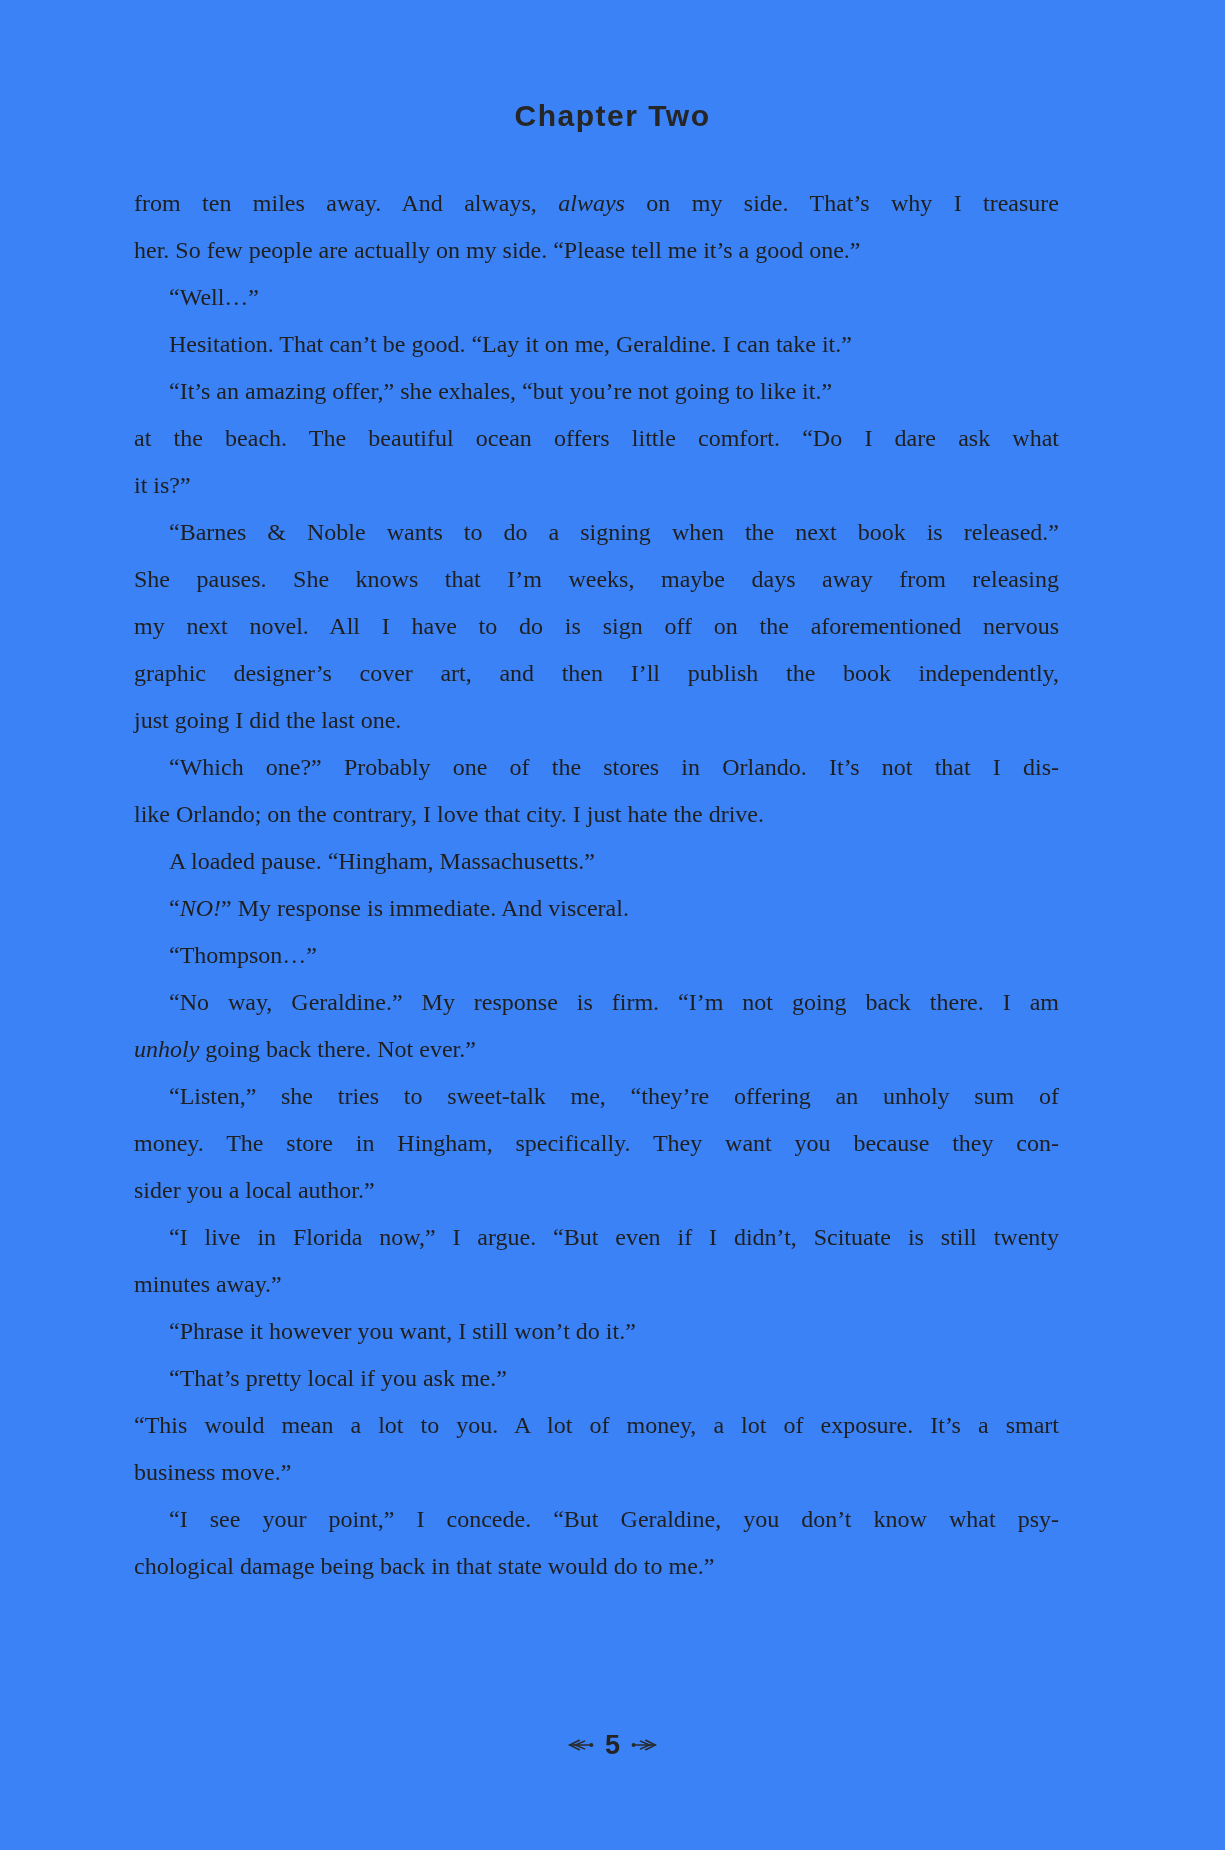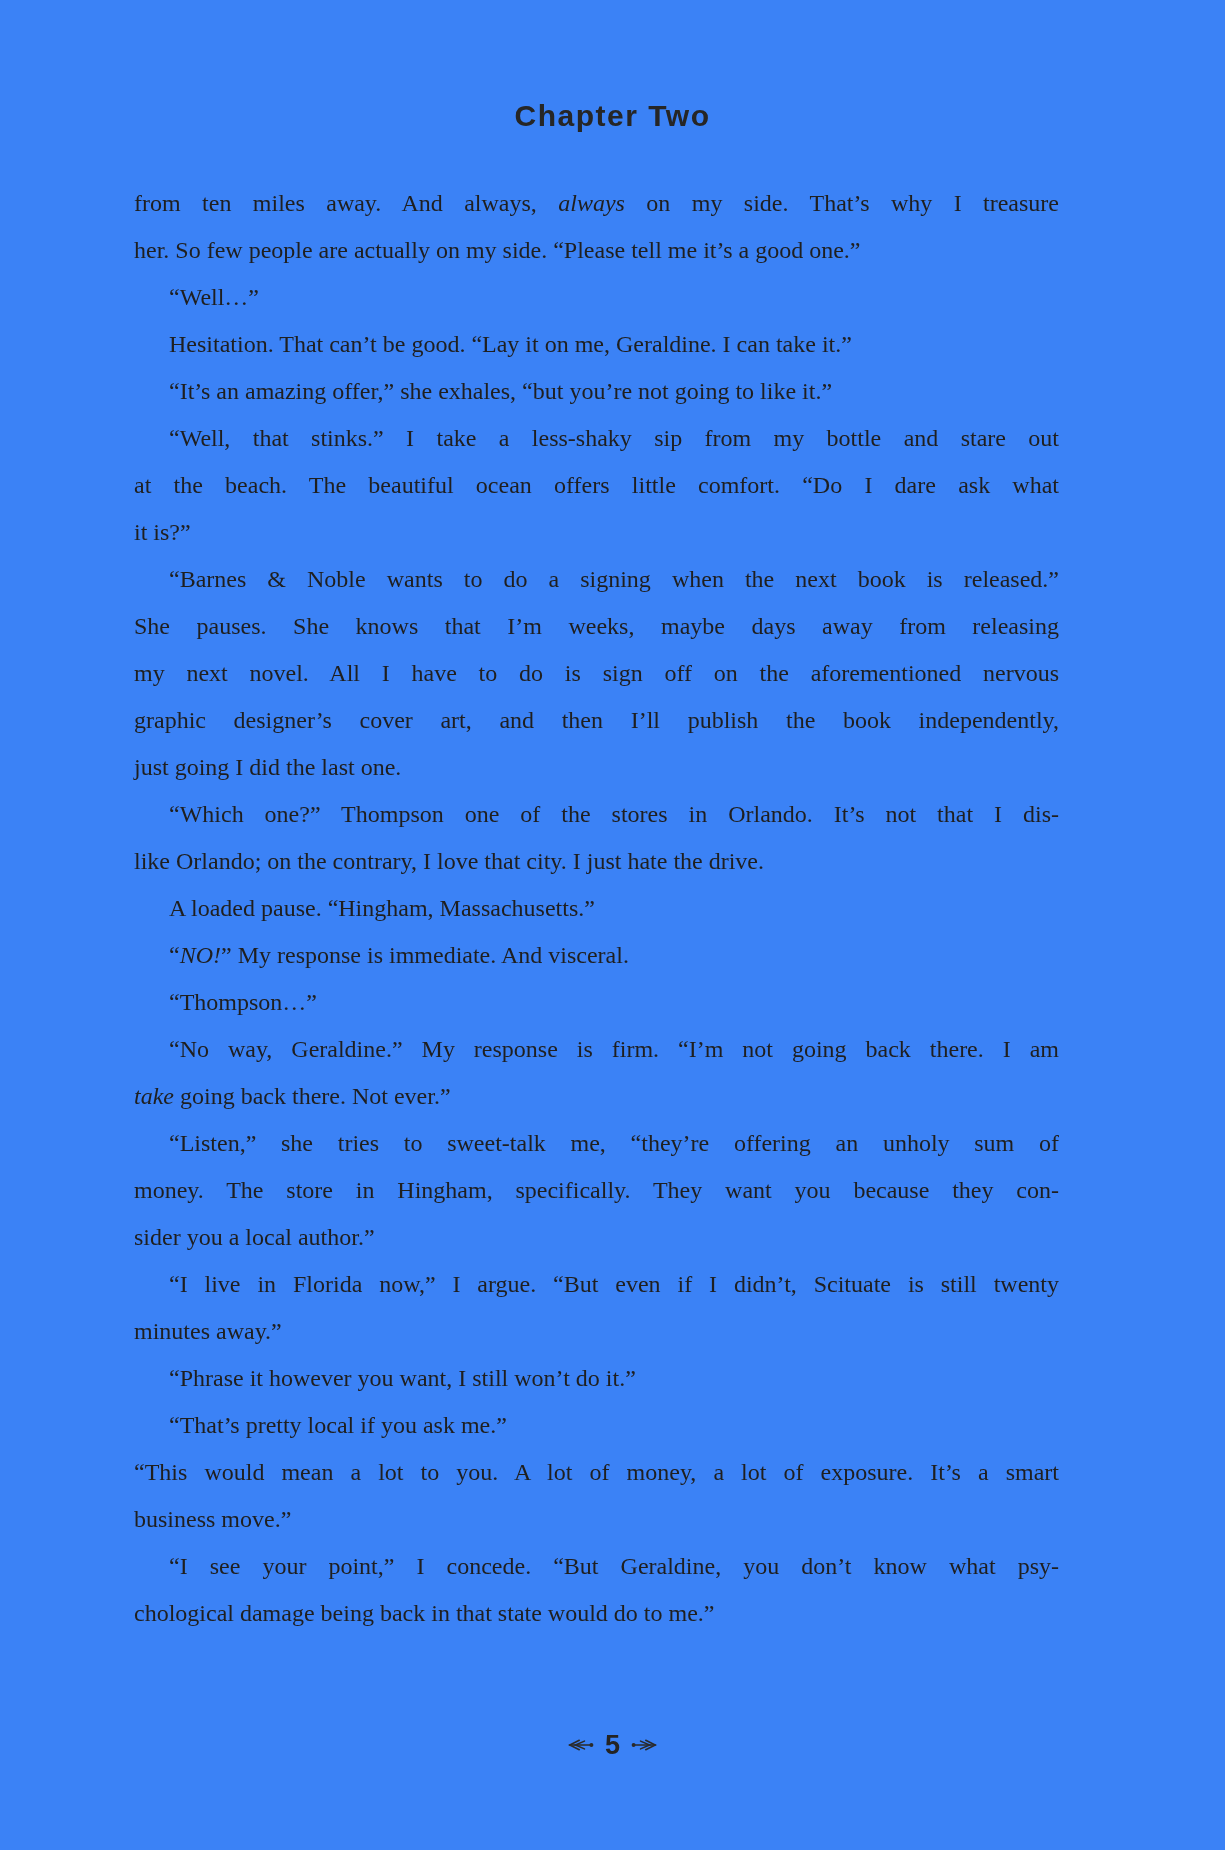--- a/index.html
+++ b/index.html
@@ -95,35 +95,34 @@
 <div class="book-page">
 
   <div class="chapter-heading">Chapter Two</div>
 
   <div class="body-text">
       <div class="line"><span>from ten miles away. And always, </span><span class="italic">always</span><span> on my side. That’s why I treasure</span></div>
       <div class="line last"><span>her. So few people are actually on my side. “Please tell me it’s a good one.”</span></div>
       <div class="line indent last"><span>“Well…”</span></div>
       <div class="line indent last"><span>Hesitation. That can’t be good. “Lay it on me, Geraldine. I can take it.”</span></div>
       <div class="line indent last"><span>“It’s an amazing offer,” she exhales, “but you’re not going to like it.”</span></div>
-      <div class="line indent"><span>“Well, that stinks.” I take a less-shaky sip from my bottle and stare out</span></div>
       <div class="line"><span>at the beach. The beautiful ocean offers little comfort. “Do I dare ask what</span></div>
       <div class="line last"><span>it is?”</span></div>
       <div class="line indent"><span>“Barnes &amp; Noble wants to do a signing when the next book is released.”</span></div>
       <div class="line"><span>She pauses. She knows that I’m weeks, maybe days away from releasing</span></div>
       <div class="line"><span>my next novel. All I have to do is sign off on the aforementioned nervous</span></div>
       <div class="line"><span>graphic designer’s cover art, and then I’ll publish the book independently,</span></div>
       <div class="line last"><span>just going I did the last one.</span></div>
-      <div class="line indent"><span>“Which one?” Thompson one of the stores in Orlando. It’s not that I dis-</span></div>
+      <div class="line indent"><span>“Which one?” Probably one of the stores in Orlando. It’s not that I dis-</span></div>
       <div class="line last"><span>like Orlando; on the contrary, I love that city. I just hate the drive.</span></div>
       <div class="line indent last"><span>A loaded pause. “Hingham, Massachusetts.”</span></div>
       <div class="line indent last"><span>“</span><span class="italic">NO!</span><span>” My response is immediate. And visceral.</span></div>
       <div class="line indent last"><span>“Thompson…”</span></div>
       <div class="line indent"><span>“No way, Geraldine.” My response is firm. “I’m not going back there. I am</span></div>
-      <div class="line last"><span class="italic">take</span><span> going back there. Not ever.”</span></div>
+      <div class="line last"><span class="italic">unholy</span><span> going back there. Not ever.”</span></div>
       <div class="line indent"><span>“Listen,” she tries to sweet-talk me, “they’re offering an unholy sum of</span></div>
       <div class="line"><span>money. The store in Hingham, specifically. They want you because they con-</span></div>
       <div class="line last"><span>sider you a local author.”</span></div>
       <div class="line indent"><span>“I live in Florida now,” I argue. “But even if I didn’t, Scituate is still twenty</span></div>
       <div class="line last"><span>minutes away.”</span></div>
       <div class="line indent last"><span>“Phrase it however you want, I still won’t do it.”</span></div>
       <div class="line indent last"><span>“That’s pretty local if you ask me.”</span></div>
       <div class="line"><span>“This would mean a lot to you. A lot of money, a lot of exposure. It’s a smart</span></div>
       <div class="line last"><span>business move.”</span></div>
       <div class="line indent"><span>“I see your point,” I concede. “But Geraldine, you don’t know what psy-</span></div>

